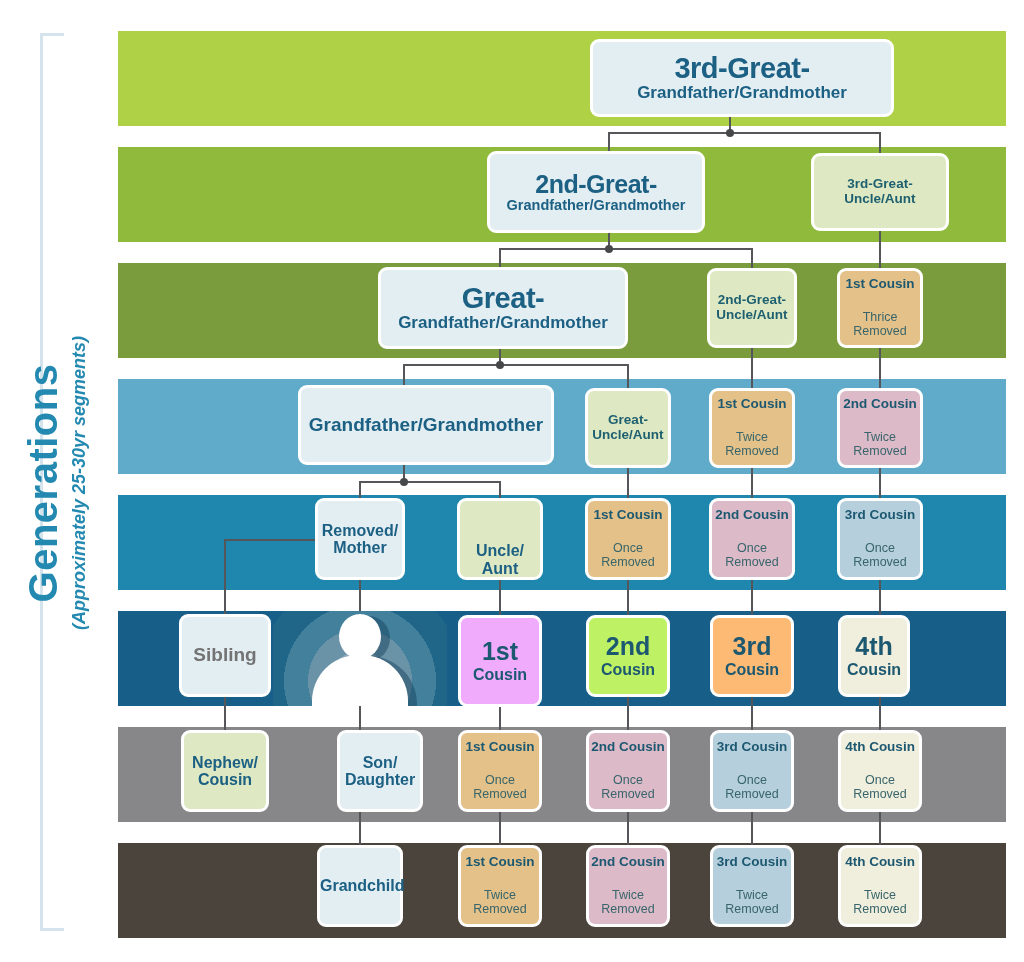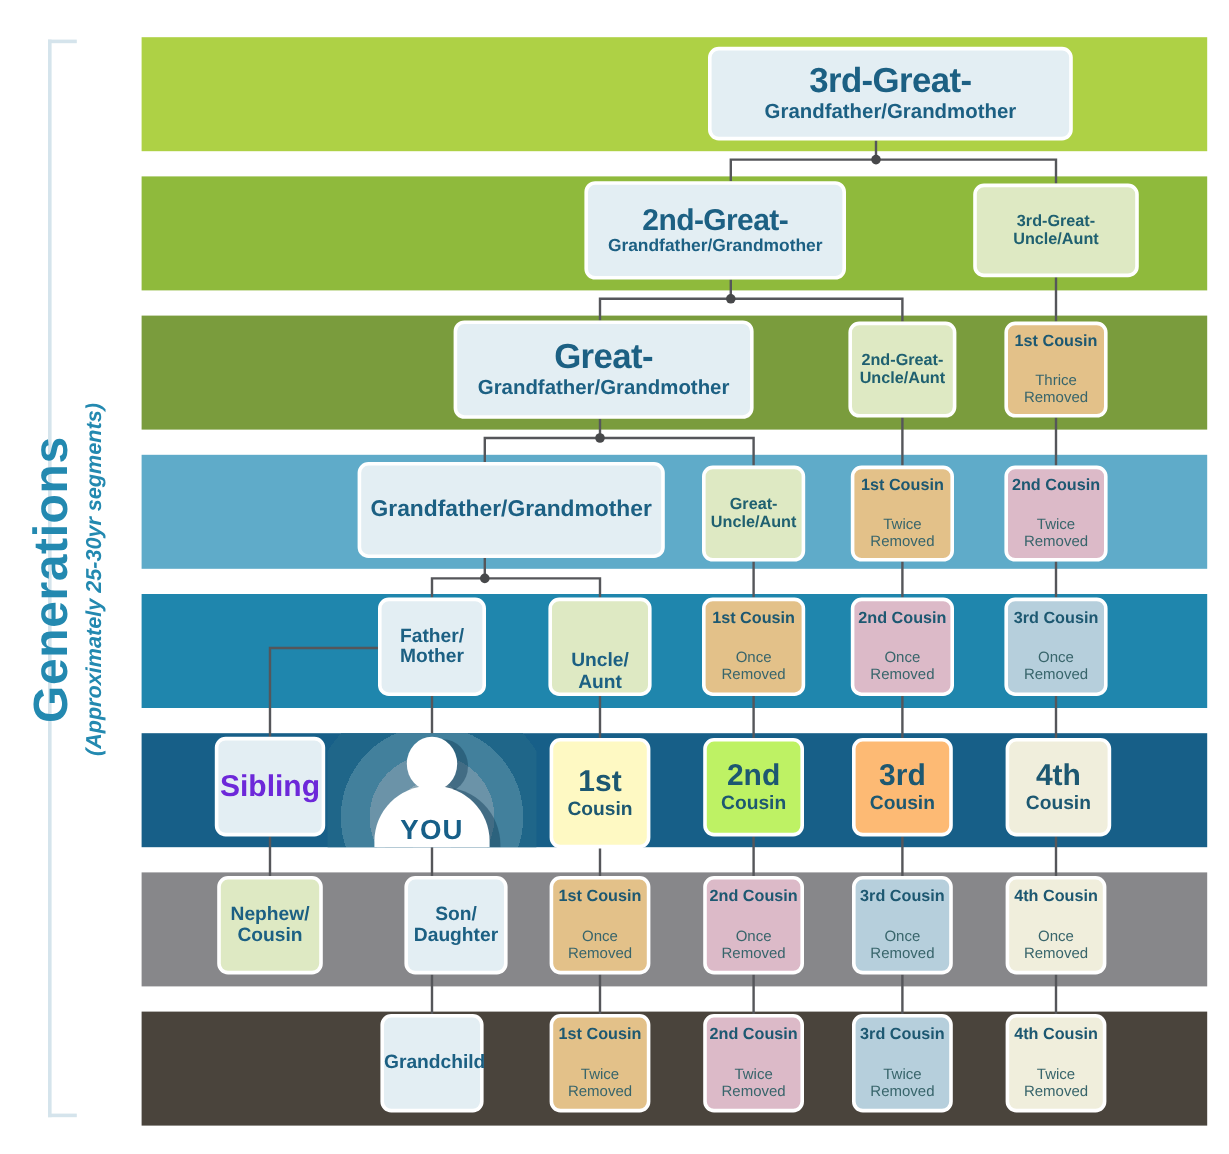--- a/index.html
+++ b/index.html
@@ -33,21 +33,21 @@
   .node .t,.node .s{width:100%;}
   .xl .t{font-size:29px;font-weight:800;color:#1c6083;letter-spacing:-0.5px;}
   .xl .s{font-size:17px;font-weight:700;color:#1c6083;}
   .lg .t{font-size:25px;font-weight:800;color:#1c6083;letter-spacing:-0.5px;}
   .lg .s{font-size:14.5px;font-weight:700;color:#1c6083;}
   .md .t{font-size:19px;font-weight:700;color:#1c6083;}
   .duo .t,.duo .s{font-size:16px;font-weight:700;color:#1c6083;}
   .duo-sm .t,.duo-sm .s{font-size:13.5px;font-weight:700;color:#1f6070;}
   .num .t{font-size:25px;font-weight:800;color:#1d5871;}
   .num .s{font-size:16px;font-weight:700;color:#1d5871;margin-top:1px;}
-  .big1 .t{font-size:25px;font-weight:800;color:#6d28d9;}
+  .big1 .t{font-size:19px;font-weight:800;color:#737373;}
   .cz .t{font-size:13.5px;font-weight:700;color:#1d5871;}
   .cz .s{font-size:12.5px;font-weight:500;color:#38656b;margin-top:18px;line-height:1.18;
          max-width:62px;margin-left:auto;margin-right:auto;}
   
   .you-area{position:absolute;left:273px;top:611px;width:174px;height:95px;overflow:hidden;z-index:3;}
   .you-rings{
     position:absolute;left:-23px;top:-40px;width:220px;height:220px;border-radius:50%;
     background:radial-gradient(circle,
       #8da8b6 0 30px,#6b93a8 30px 52px,#42809c 52px 76px,#1f6689 76px 103px,rgba(31,102,137,0) 103px);
   }
@@ -107,21 +107,20 @@
       <circle cx="404" cy="482" r="4"></circle>
     </g>
   </svg>
 
   <div class="you-area">
     <div class="you-rings"></div>
     <div class="fig-head-shadow"></div>
     <div class="fig-body-shadow"></div>
     <div class="fig-head"></div>
     <div class="fig-body"></div>
-    <div class="you-text">YOU</div>
   </div>
 
   <div id="boxes">
       <div class="node xl" style="left: 590px; top: 39px; width: 304px; height: 78px; background: rgb(227, 238, 243);">
         <div class="t">3rd-Great-</div>
         <div class="s">Grandfather/Grandmother</div>
       </div>
       <div class="node lg" style="left: 487px; top: 151px; width: 218px; height: 82px; background: rgb(227, 238, 243);">
         <div class="t">2nd-Great-</div>
         <div class="s">Grandfather/Grandmother</div>
@@ -151,21 +150,21 @@
       </div>
       <div class="node cz" style="left: 709px; top: 388px; width: 86px; height: 80px; background: rgb(227, 193, 137);">
         <div class="t">1st Cousin</div>
         <div class="s">Twice Removed</div>
       </div>
       <div class="node cz" style="left: 837px; top: 388px; width: 86px; height: 80px; background: rgb(220, 186, 200);">
         <div class="t">2nd Cousin</div>
         <div class="s">Twice Removed</div>
       </div>
       <div class="node duo" style="left: 315px; top: 498px; width: 90px; height: 82px; background: rgb(227, 238, 243);">
-        <div class="t">Father/</div>
+        <div class="t">Removed/</div>
         <div class="s">Mother</div>
       </div>
       <div class="node duo" style="left: 457px; top: 498px; width: 86px; height: 82px; background: rgb(222, 233, 195); justify-content: flex-end;">
         <div class="t">Uncle/</div>
         <div class="s">Aunt</div>
       </div>
       <div class="node cz" style="left: 585px; top: 498px; width: 86px; height: 82px; background: rgb(227, 193, 137);">
         <div class="t">1st Cousin</div>
         <div class="s">Once Removed</div>
       </div>
@@ -173,33 +172,33 @@
         <div class="t">2nd Cousin</div>
         <div class="s">Once Removed</div>
       </div>
       <div class="node cz" style="left: 837px; top: 498px; width: 86px; height: 82px; background: rgb(182, 207, 220);">
         <div class="t">3rd Cousin</div>
         <div class="s">Once Removed</div>
       </div>
       <div class="node big1" style="left: 179px; top: 614px; width: 92px; height: 83px; background: rgb(227, 238, 243);">
         <div class="t">Sibling</div>
       </div>
-      <div class="node num" style="left: 458px; top: 615px; width: 84px; height: 92px; background: #fef9c3;">
+      <div class="node num" style="left: 458px; top: 615px; width: 84px; height: 92px; background: #f0abfc;">
         <div class="t">1st</div>
         <div class="s">Cousin</div>
       </div>
       <div class="node num" style="left: 586px; top: 615px; width: 84px; height: 82px; background: #bef264;">
         <div class="t">2nd</div>
         <div class="s">Cousin</div>
       </div>
       <div class="node num" style="left: 710px; top: 615px; width: 84px; height: 82px; background: #fdba74;">
         <div class="t">3rd</div>
         <div class="s">Cousin</div>
       </div>
-      <div class="node num" style="left: 838px; top: 615px; width: 88px; height: 82px; background: rgb(240, 238, 220);">
+      <div class="node num" style="left: 838px; top: 615px; width: 72px; height: 82px; background: rgb(240, 238, 220);">
         <div class="t">4th</div>
         <div class="s">Cousin</div>
       </div>
       <div class="node duo" style="left: 181px; top: 730px; width: 88px; height: 82px; background: rgb(222, 233, 195);">
         <div class="t">Nephew/</div>
         <div class="s">Cousin</div>
       </div>
       <div class="node duo" style="left: 317px; top: 730px; width: 86px; height: 82px; background: rgb(227, 238, 243); margin-left: 20px;">
         <div class="t">Son/</div>
         <div class="s">Daughter</div>

